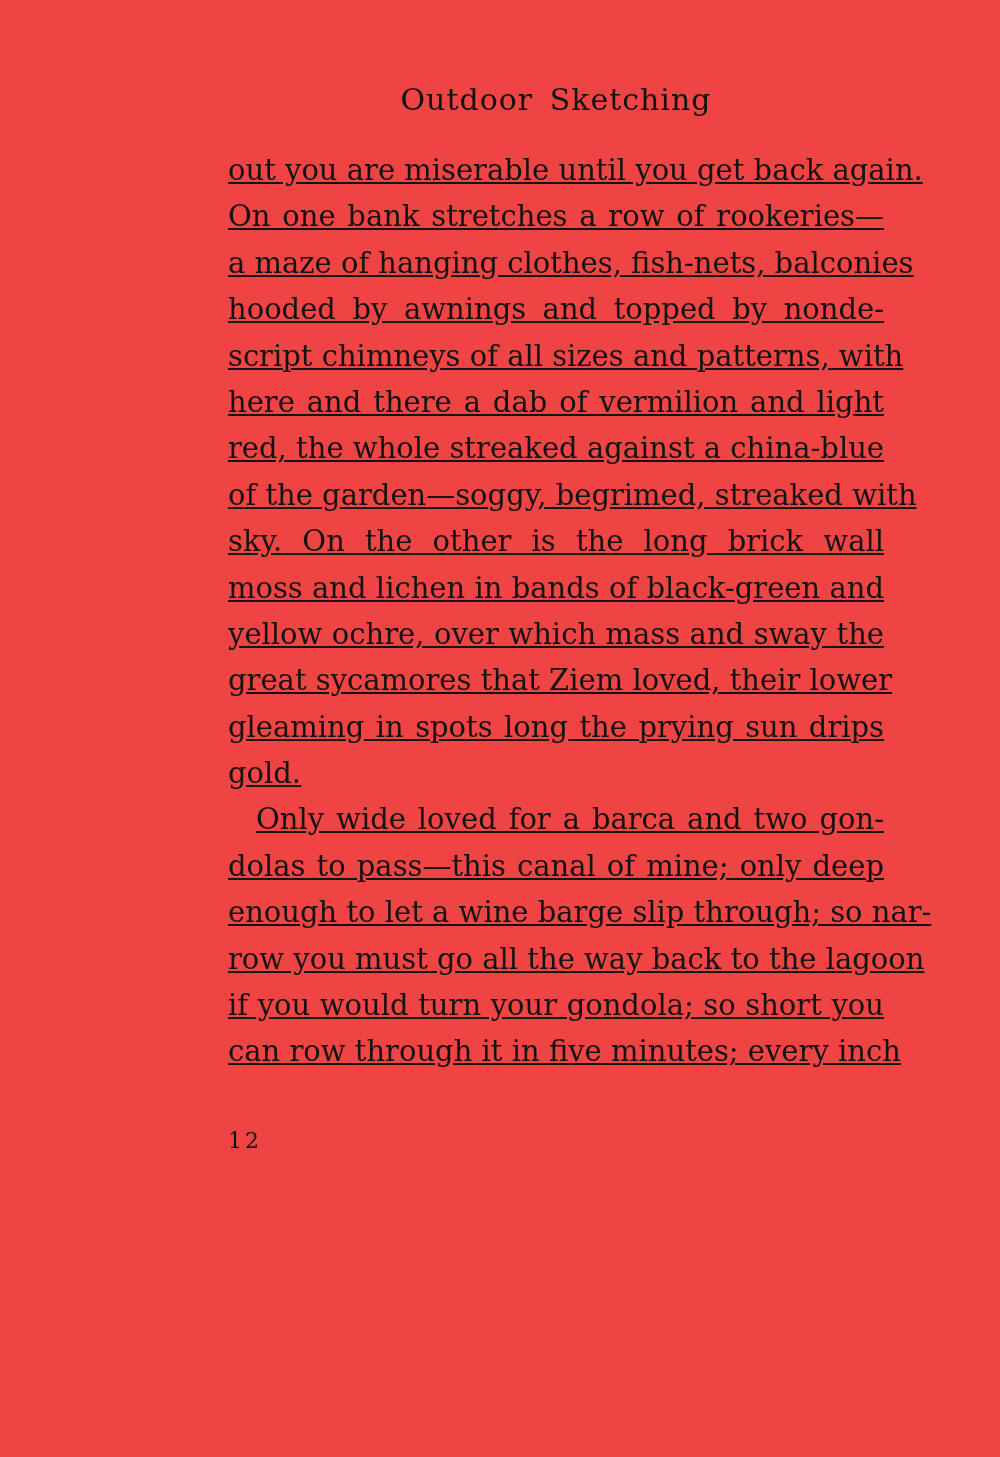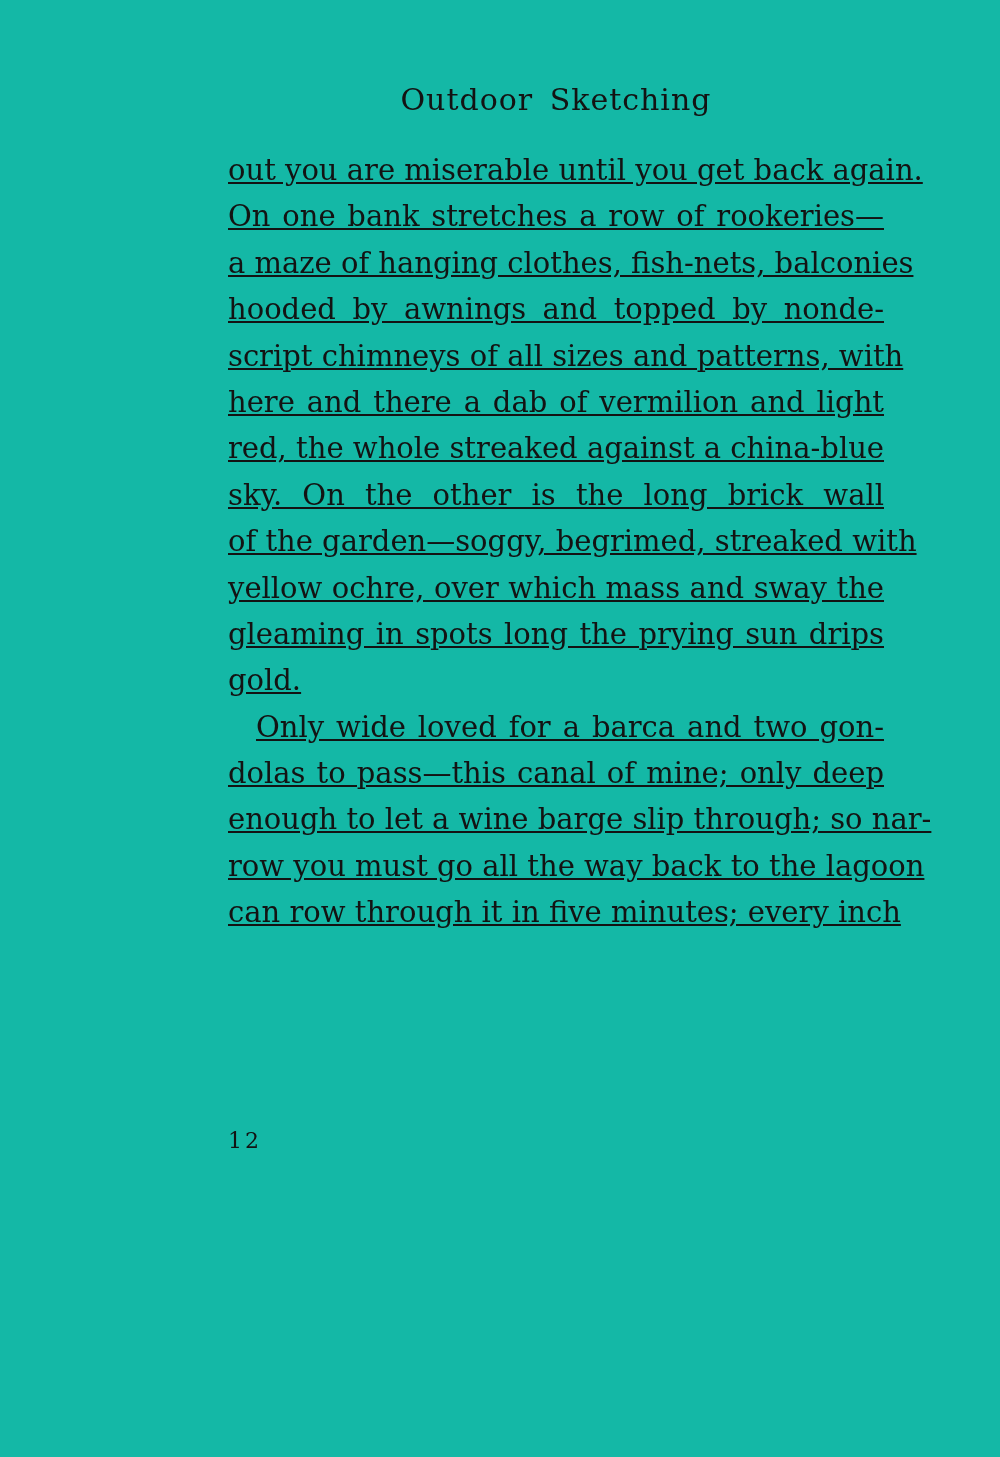--- a/index.html
+++ b/index.html
@@ -8,21 +8,21 @@
     height: 1457px;
     background: #ffffff;
     font-family: "DejaVu Serif", "Liberation Serif", serif;
     color: #131313;
     overflow: hidden;
   }
   .page {
     position: relative;
     width: 1000px;
     height: 1457px;
-    background: #14b8a6;
+    background: #ef4444;
   }
   .running-header {
     position: absolute;
     top: 82px;
     left: 228px;
     width: 656px;
     text-align: center;
     font-size: 30px;
     letter-spacing: 1px;
     word-spacing: 6px;
@@ -69,31 +69,34 @@
   <div class="text-block">
 
     <div>
       <div class="line">out you are miserable until you get back again.</div>
       <div class="line">On one bank stretches a row of rookeries—</div>
       <div class="line">a maze of hanging clothes, fish-nets, balconies</div>
       <div class="line">hooded by awnings and topped by nonde-</div>
       <div class="line">script chimneys of all sizes and patterns, with</div>
       <div class="line">here and there a dab of vermilion and light</div>
       <div class="line">red, the whole streaked against a china-blue</div>
+      <div class="line">of the garden—soggy, begrimed, streaked with</div>
       <div class="line">sky. On the other is the long brick wall</div>
-      <div class="line">of the garden—soggy, begrimed, streaked with</div>
+      <div class="line">moss and lichen in bands of black-green and</div>
       <div class="line">yellow ochre, over which mass and sway the</div>
+      <div class="line">great sycamores that Ziem loved, their lower</div>
       <div class="line">gleaming in spots long the prying sun drips</div>
       <div class="line para-last">gold.</div>
     </div>
 
     <div>
       <div class="line indent">Only wide loved for a barca and two gon-</div>
       <div class="line">dolas to pass—this canal of mine; only deep</div>
       <div class="line">enough to let a wine barge slip through; so nar-</div>
       <div class="line">row you must go all the way back to the lagoon</div>
+      <div class="line">if you would turn your gondola; so short you</div>
       <div class="line">can row through it in five minutes; every inch</div>
     </div>
   </div>
 
   <div class="page-number">12</div>
 
 </div>
 
 </body></html>

